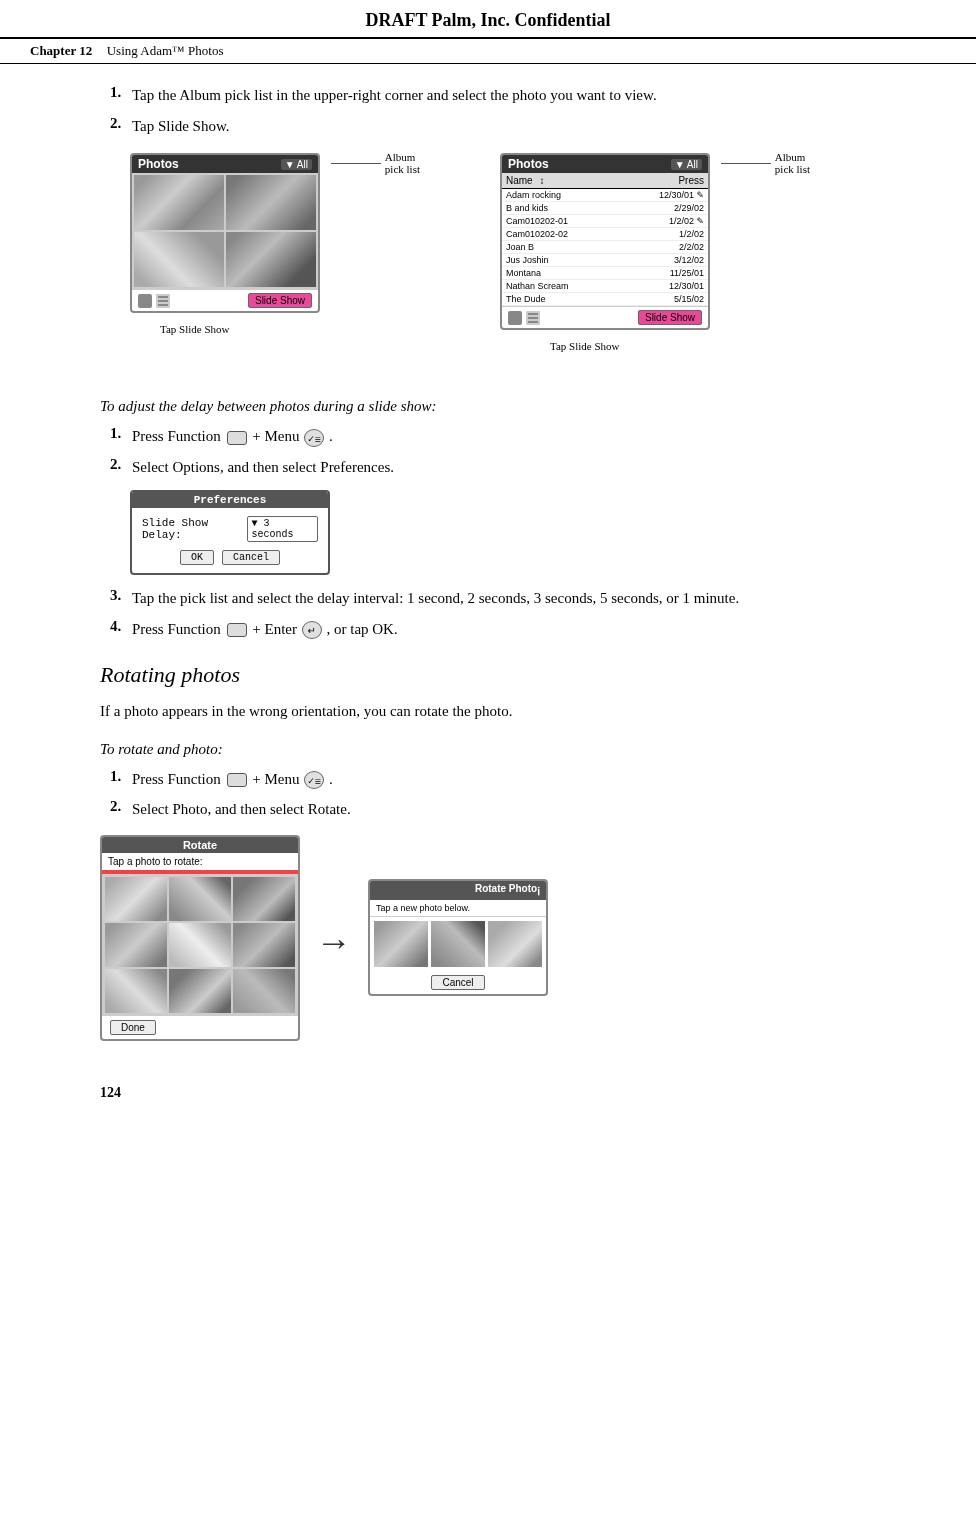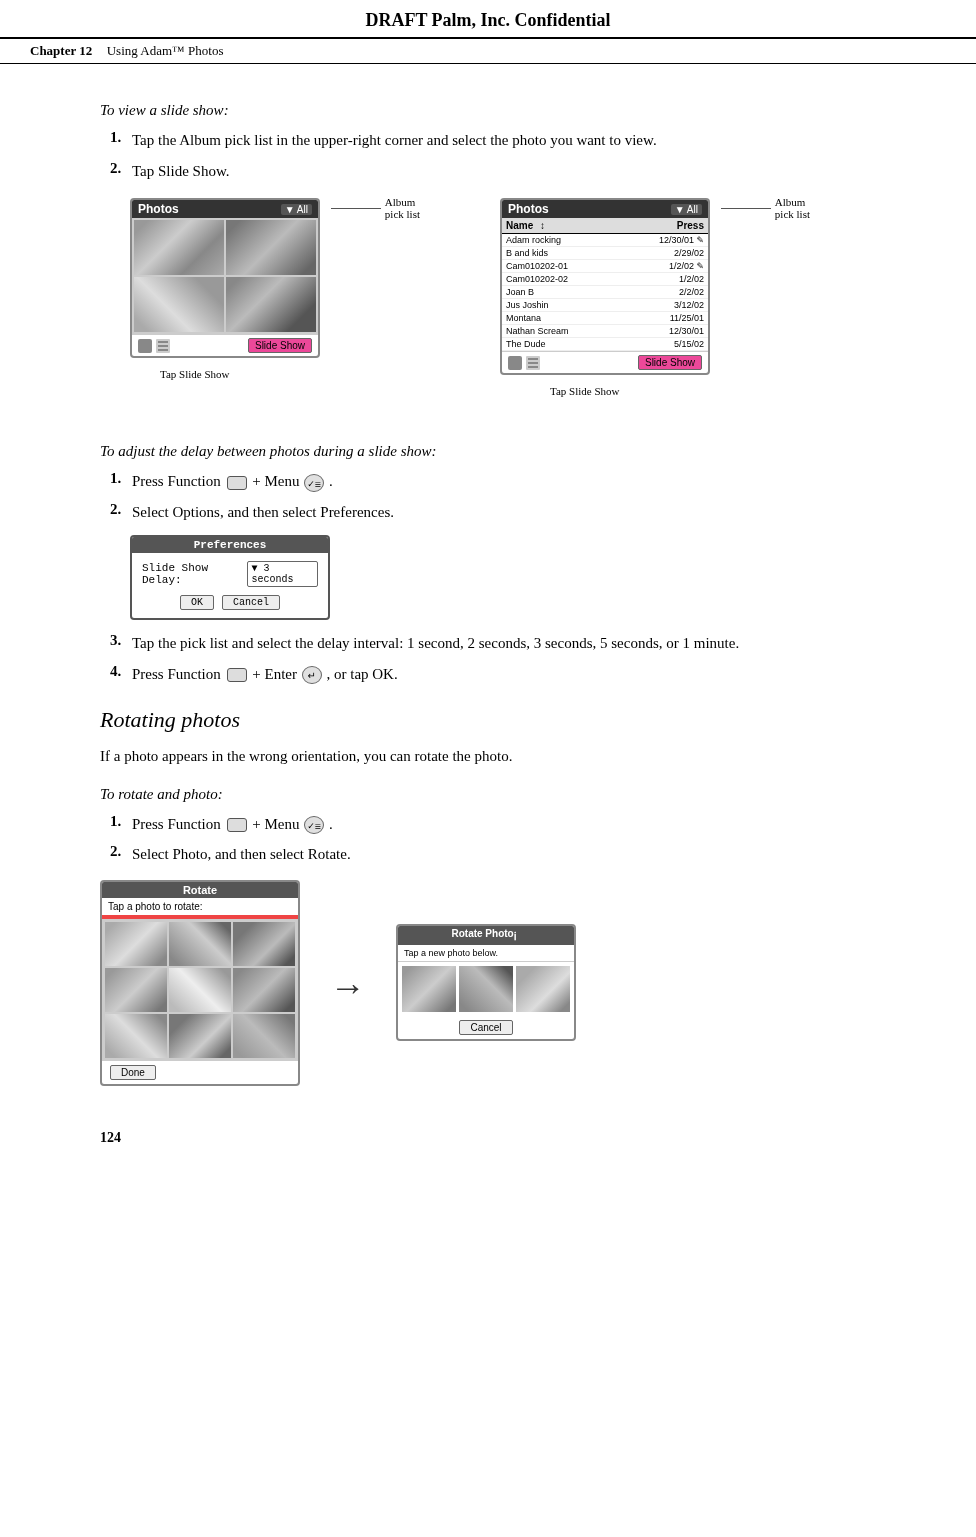--- a/index.html
+++ b/index.html
@@ -139,21 +139,21 @@
       padding: 1px 6px;
       background: #ec4899;
     }
     
     .device-list-header {
       display: grid;
       grid-template-columns: 1fr auto;
       padding: 2px 4px;
       border-bottom: 1px solid #000;
       font-size: 10px;
-      font-weight: bold;
+      font-weight: normal;
       background: #ddd;
     }
     .device-list-item {
       display: grid;
       grid-template-columns: 1fr auto;
       padding: 1px 4px;
       font-size: 9px;
       border-bottom: 1px solid #eee;
     }
     
@@ -207,21 +207,21 @@
     }
     .section-heading {
       font-family: Georgia, serif;
       font-style: italic;
       font-size: 22px;
       margin: 22px 0 12px 0;
     }
     .rotate-screens-row {
       display: flex;
       align-items: center;
-      gap: 20px;
+      gap: 6px;
       margin: 14px 0;
     }
     
     .rotate-device {
       width: 200px;
       border: 2px solid #888;
       border-radius: 4px;
       background: #fff;
       font-family: Arial, Helvetica, sans-serif;
       overflow: hidden;
@@ -271,21 +271,21 @@
       overflow: hidden;
     }
     .rotate-photo2-title {
       background: #555;
       color: #fff;
       font-size: 10px;
       font-weight: bold;
       text-align: center;
       padding: 2px;
       display: flex;
-      justify-content: center;
+      justify-content: flex-end;
     }
     .rotate-photo2-sub {
       font-size: 9px;
       padding: 3px 6px;
       border-bottom: 1px solid #ccc;
     }
     .rotate-photo2-row {
       display: flex;
       gap: 3px;
       padding: 4px;
@@ -337,21 +337,20 @@
 </div>
 
 <div class="chapter-header">
   <span class="chapter-num">Chapter 12</span>
   <span>&nbsp;&nbsp;</span>
   <span class="chapter-title">Using Adam™ Photos</span>
 </div>
 
 <div class="content-area">
 
-  <div class="italic-heading">To view a slide show:</div>
 
   <div class="numbered-item">
     <span class="num-label">1.</span>
     <span class="num-content">Tap the Album pick list in the upper-right corner and select the photo you want to view.</span>
   </div>
 
   <div class="numbered-item">
     <span class="num-label">2.</span>
     <span class="num-content">Tap Slide Show.</span>
   </div>

